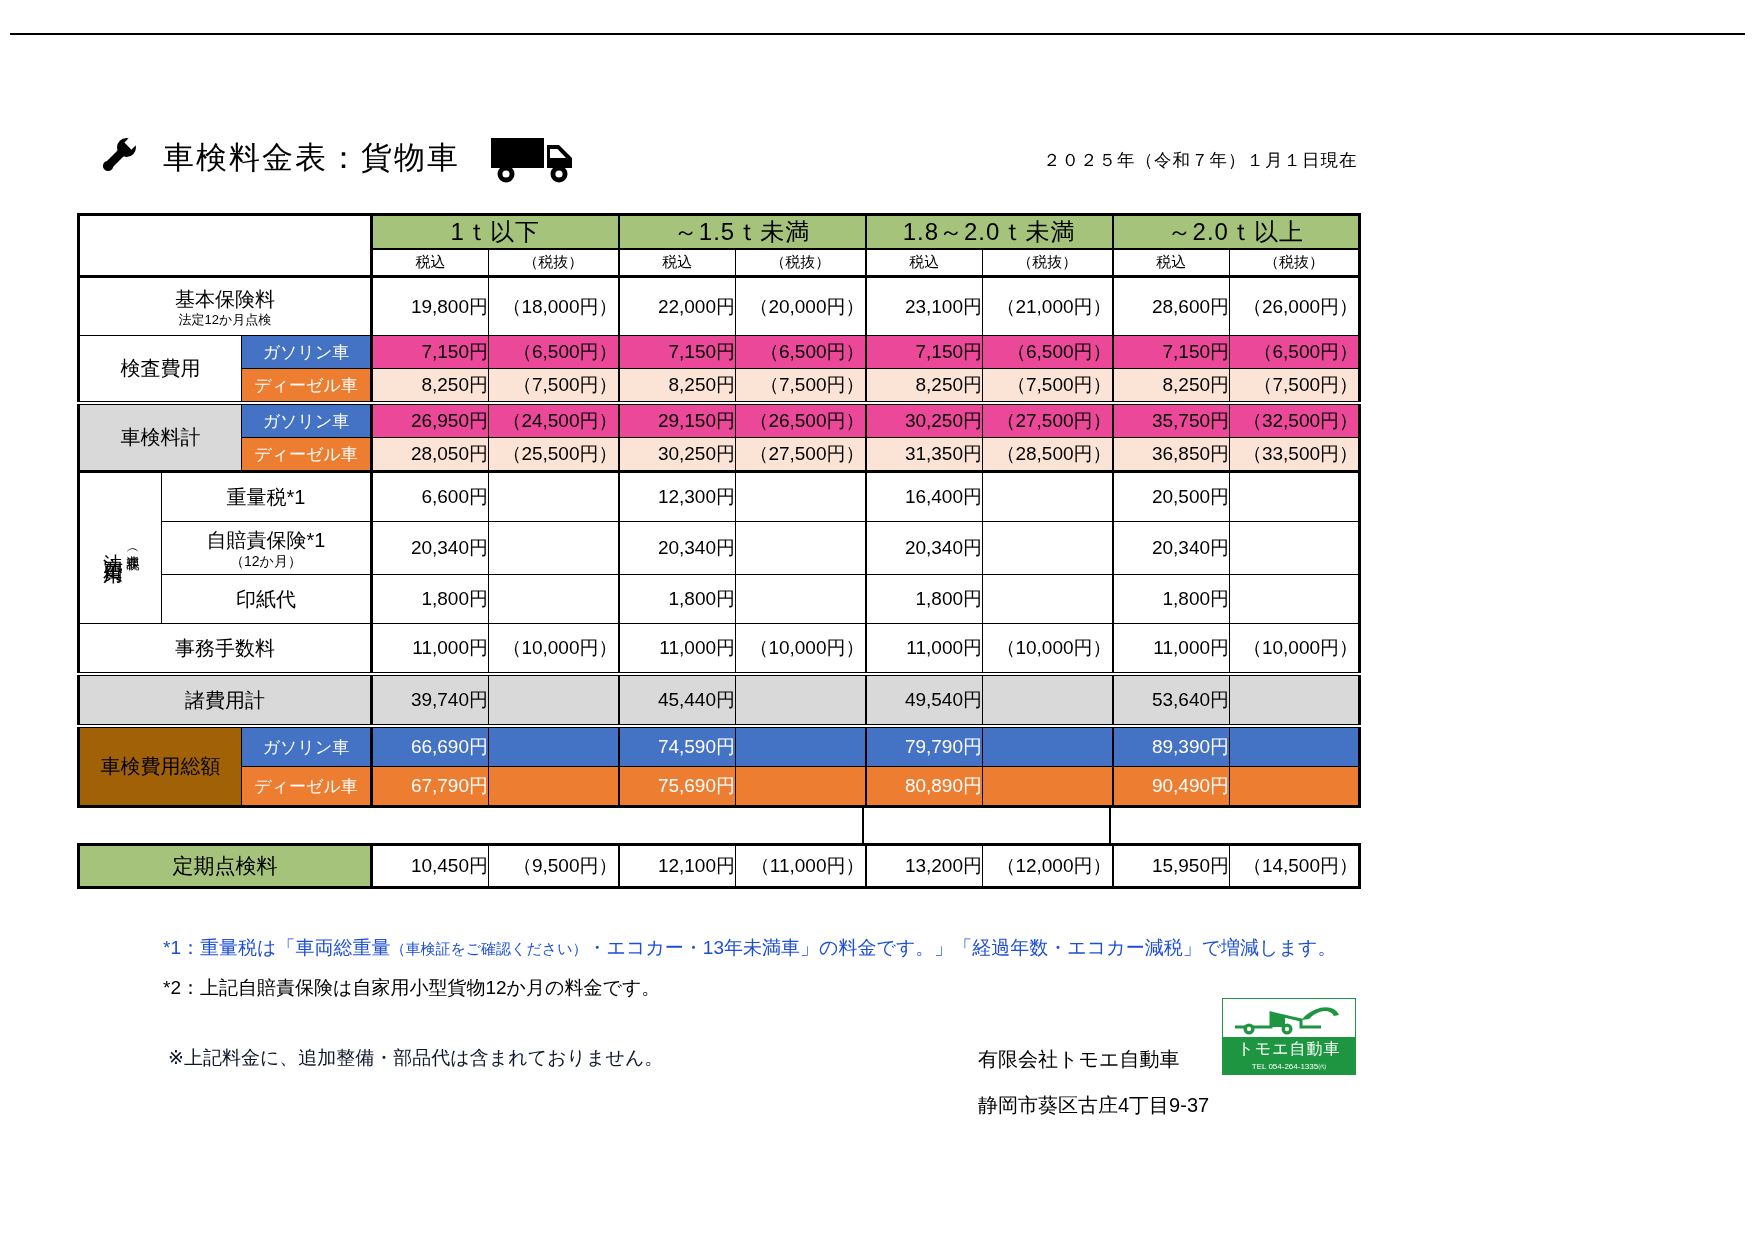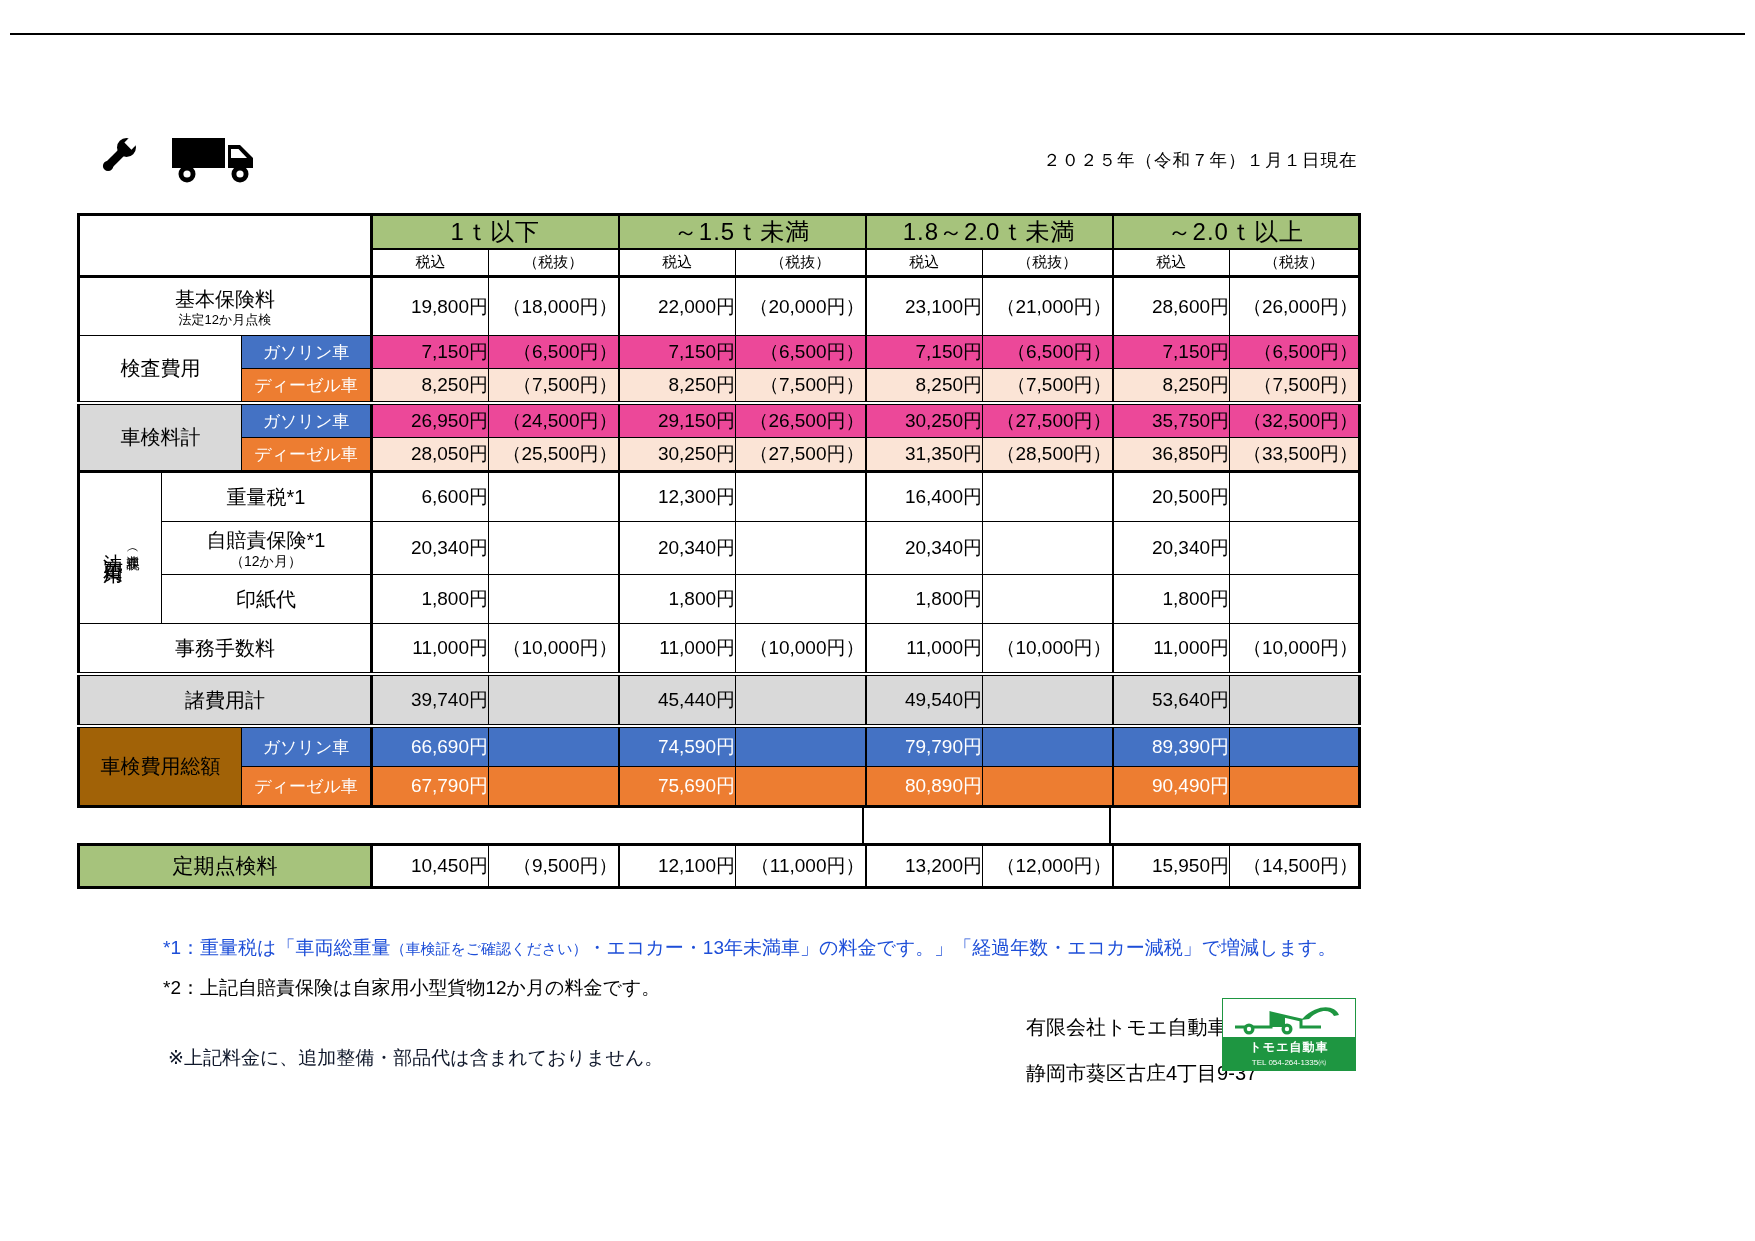--- a/index.html
+++ b/index.html
@@ -51,45 +51,46 @@
   .vtext .v1{display:block;font-size:20px;letter-spacing:4px;}
   .vtext .v2{display:block;font-size:13px;letter-spacing:1px;}
 
   .tick{position:absolute;top:806px;height:37px;width:2px;background:#000;}
 
   .notes{position:absolute;left:163px;top:936px;width:1250px;font-size:19px;line-height:1.25;}
   .note1{color:#1d4ed8;}
   .note1 .nsmall{font-size:15px;}
   .note2{margin-top:16px;color:#000;}
   .disclaimer{position:absolute;left:168px;top:1045px;font-size:19px;color:#0f172a;}
-  .company{position:absolute;left:978px;top:1004px;font-size:20px;line-height:46px;margin-left:48px;}
+  .company{position:absolute;left:978px;top:1036px;font-size:20px;line-height:46px;}
 
   .logo{position:absolute;left:1222px;top:998px;width:132px;border:1px solid #1E9641;background:#fff;}
   .logo-art{display:block;margin:2px auto 0;}
-  .logo-band{background:#1E9641;color:#fff;font-weight:bold;font-size:12px;text-align:center;padding:2px 2px 0 2px;letter-spacing:1px;}
+  .logo-band{background:#1E9641;color:#fff;font-weight:normal;font-size:16px;text-align:center;padding:2px 2px 0 2px;letter-spacing:1px;}
   .logo-tel{background:#1E9641;color:#fff;font-size:8px;text-align:center;padding:1px 0 2px 0;}
 </style>
 </head>
 <body>
 
 <div class="page">
 
   <div class="topline"></div>
 
   <div class="titlebar">
     <span>
       <svg width="46" height="46" viewBox="0 0 46 46">
         <g transform="rotate(45 23 23)">
           <circle cx="23" cy="11" r="9.5" fill="#000"></circle>
           <rect x="18" y="-2" width="10" height="11" fill="#fff"></rect>
           <rect x="18.8" y="13" width="8.4" height="25" rx="4" fill="#000"></rect>
           <circle cx="23" cy="37" r="5.2" fill="#000"></circle>
         </g>
       </svg>
     </span>
+    <span class="title">車検料金表：貨物車</span>
     <span class="truckicon">
       <svg width="84" height="52" viewBox="0 0 84 52">
         <rect x="1" y="6" width="53" height="30" fill="#000"></rect>
         <path d="M57 13 h12 l13 13 v10 h-25 z" fill="#000"></path>
         <path d="M60 17 h7.5 l8.5 9 h-16 z" fill="#fff"></path>
         <circle cx="16" cy="42" r="8.5" fill="#000"></circle>
           <circle cx="16" cy="42" r="3.6" fill="#fff"></circle>
         <circle cx="69" cy="42" r="8.5" fill="#000"></circle>
           <circle cx="69" cy="42" r="3.6" fill="#fff"></circle>
       </svg>

